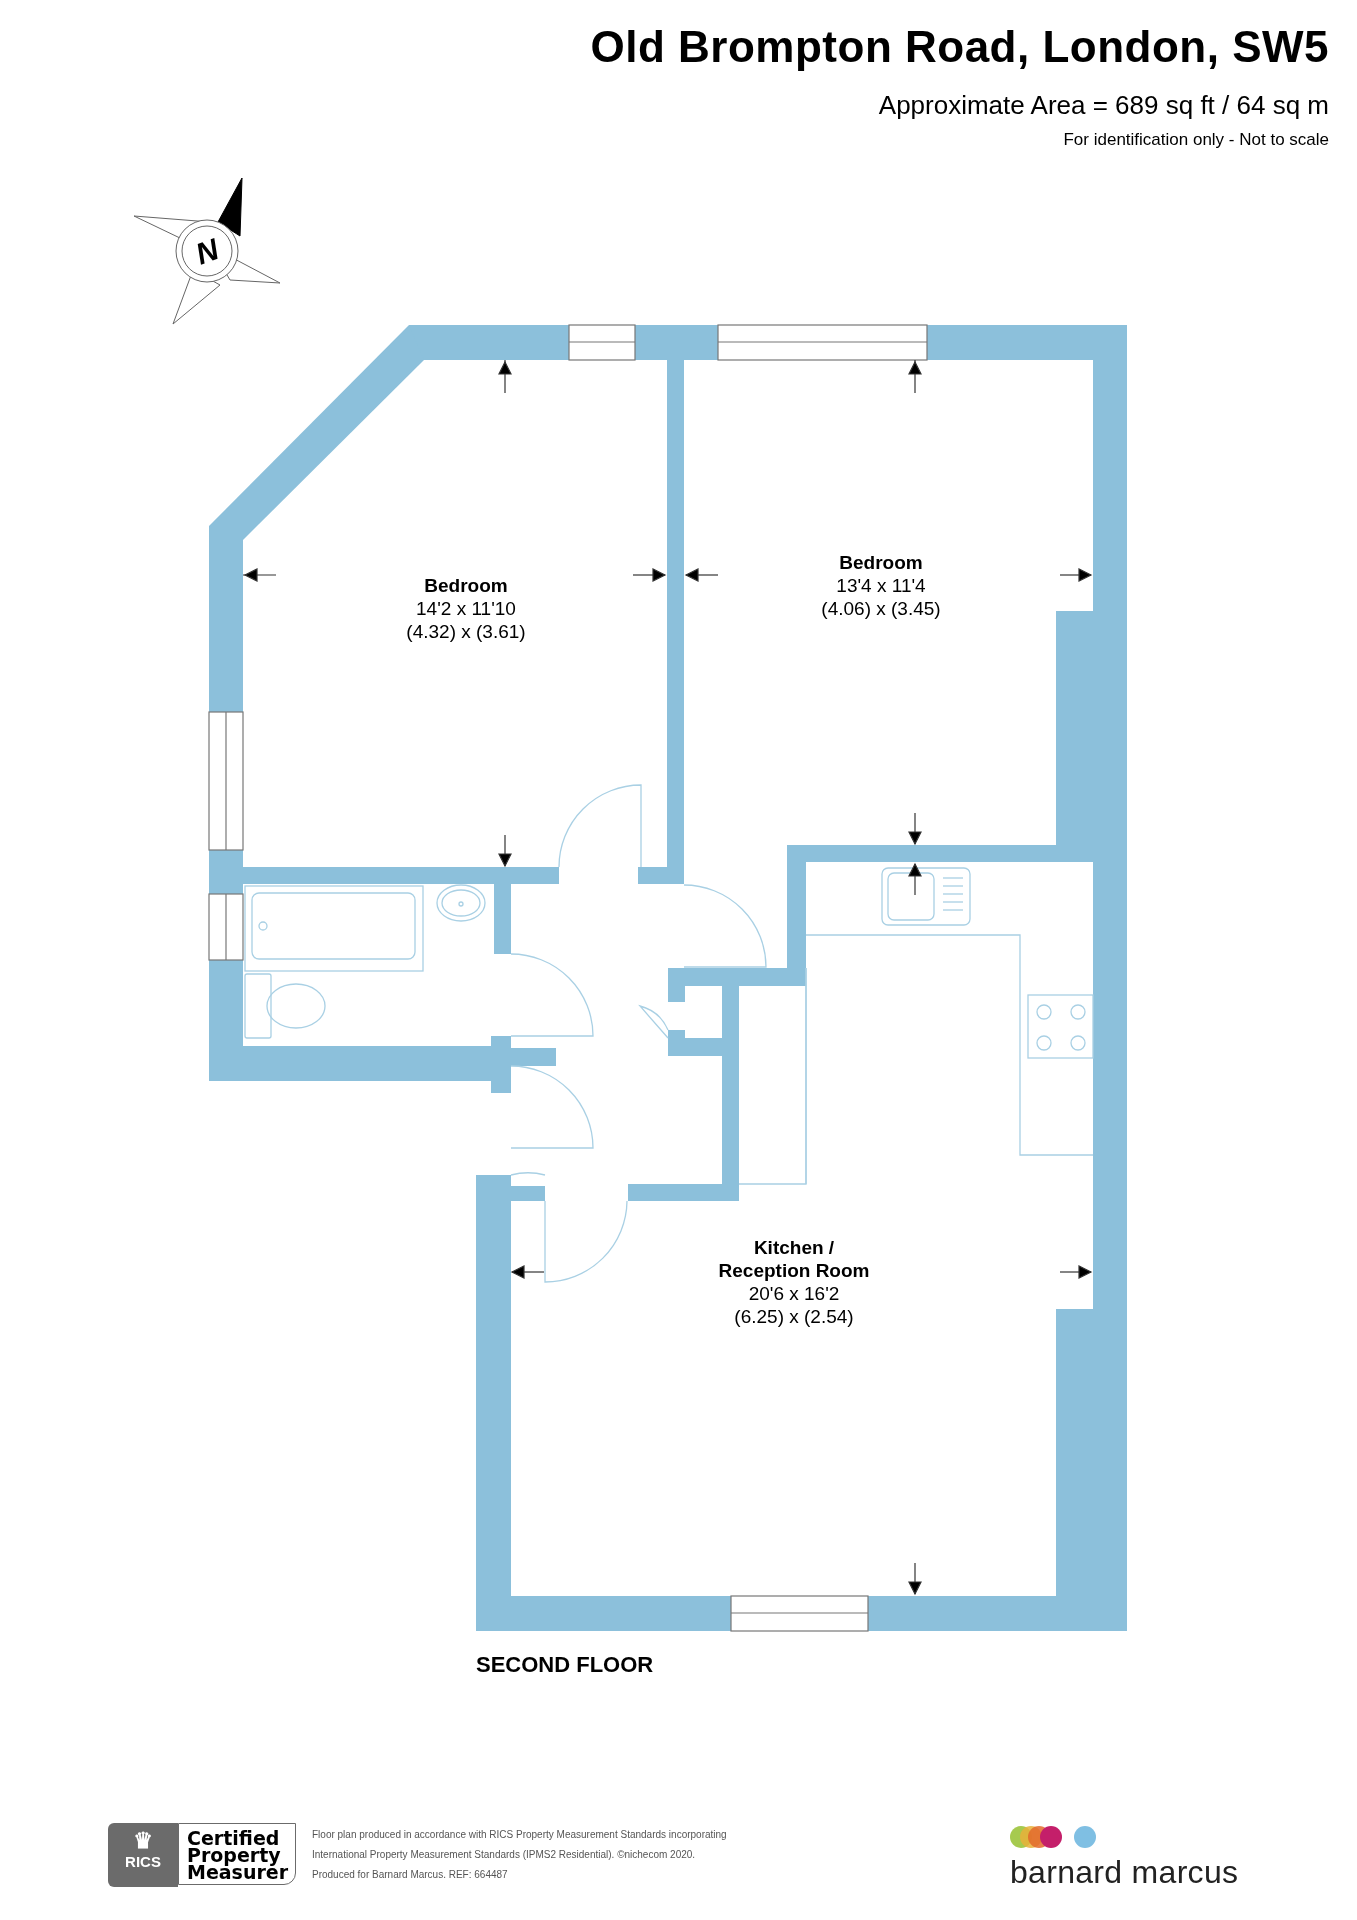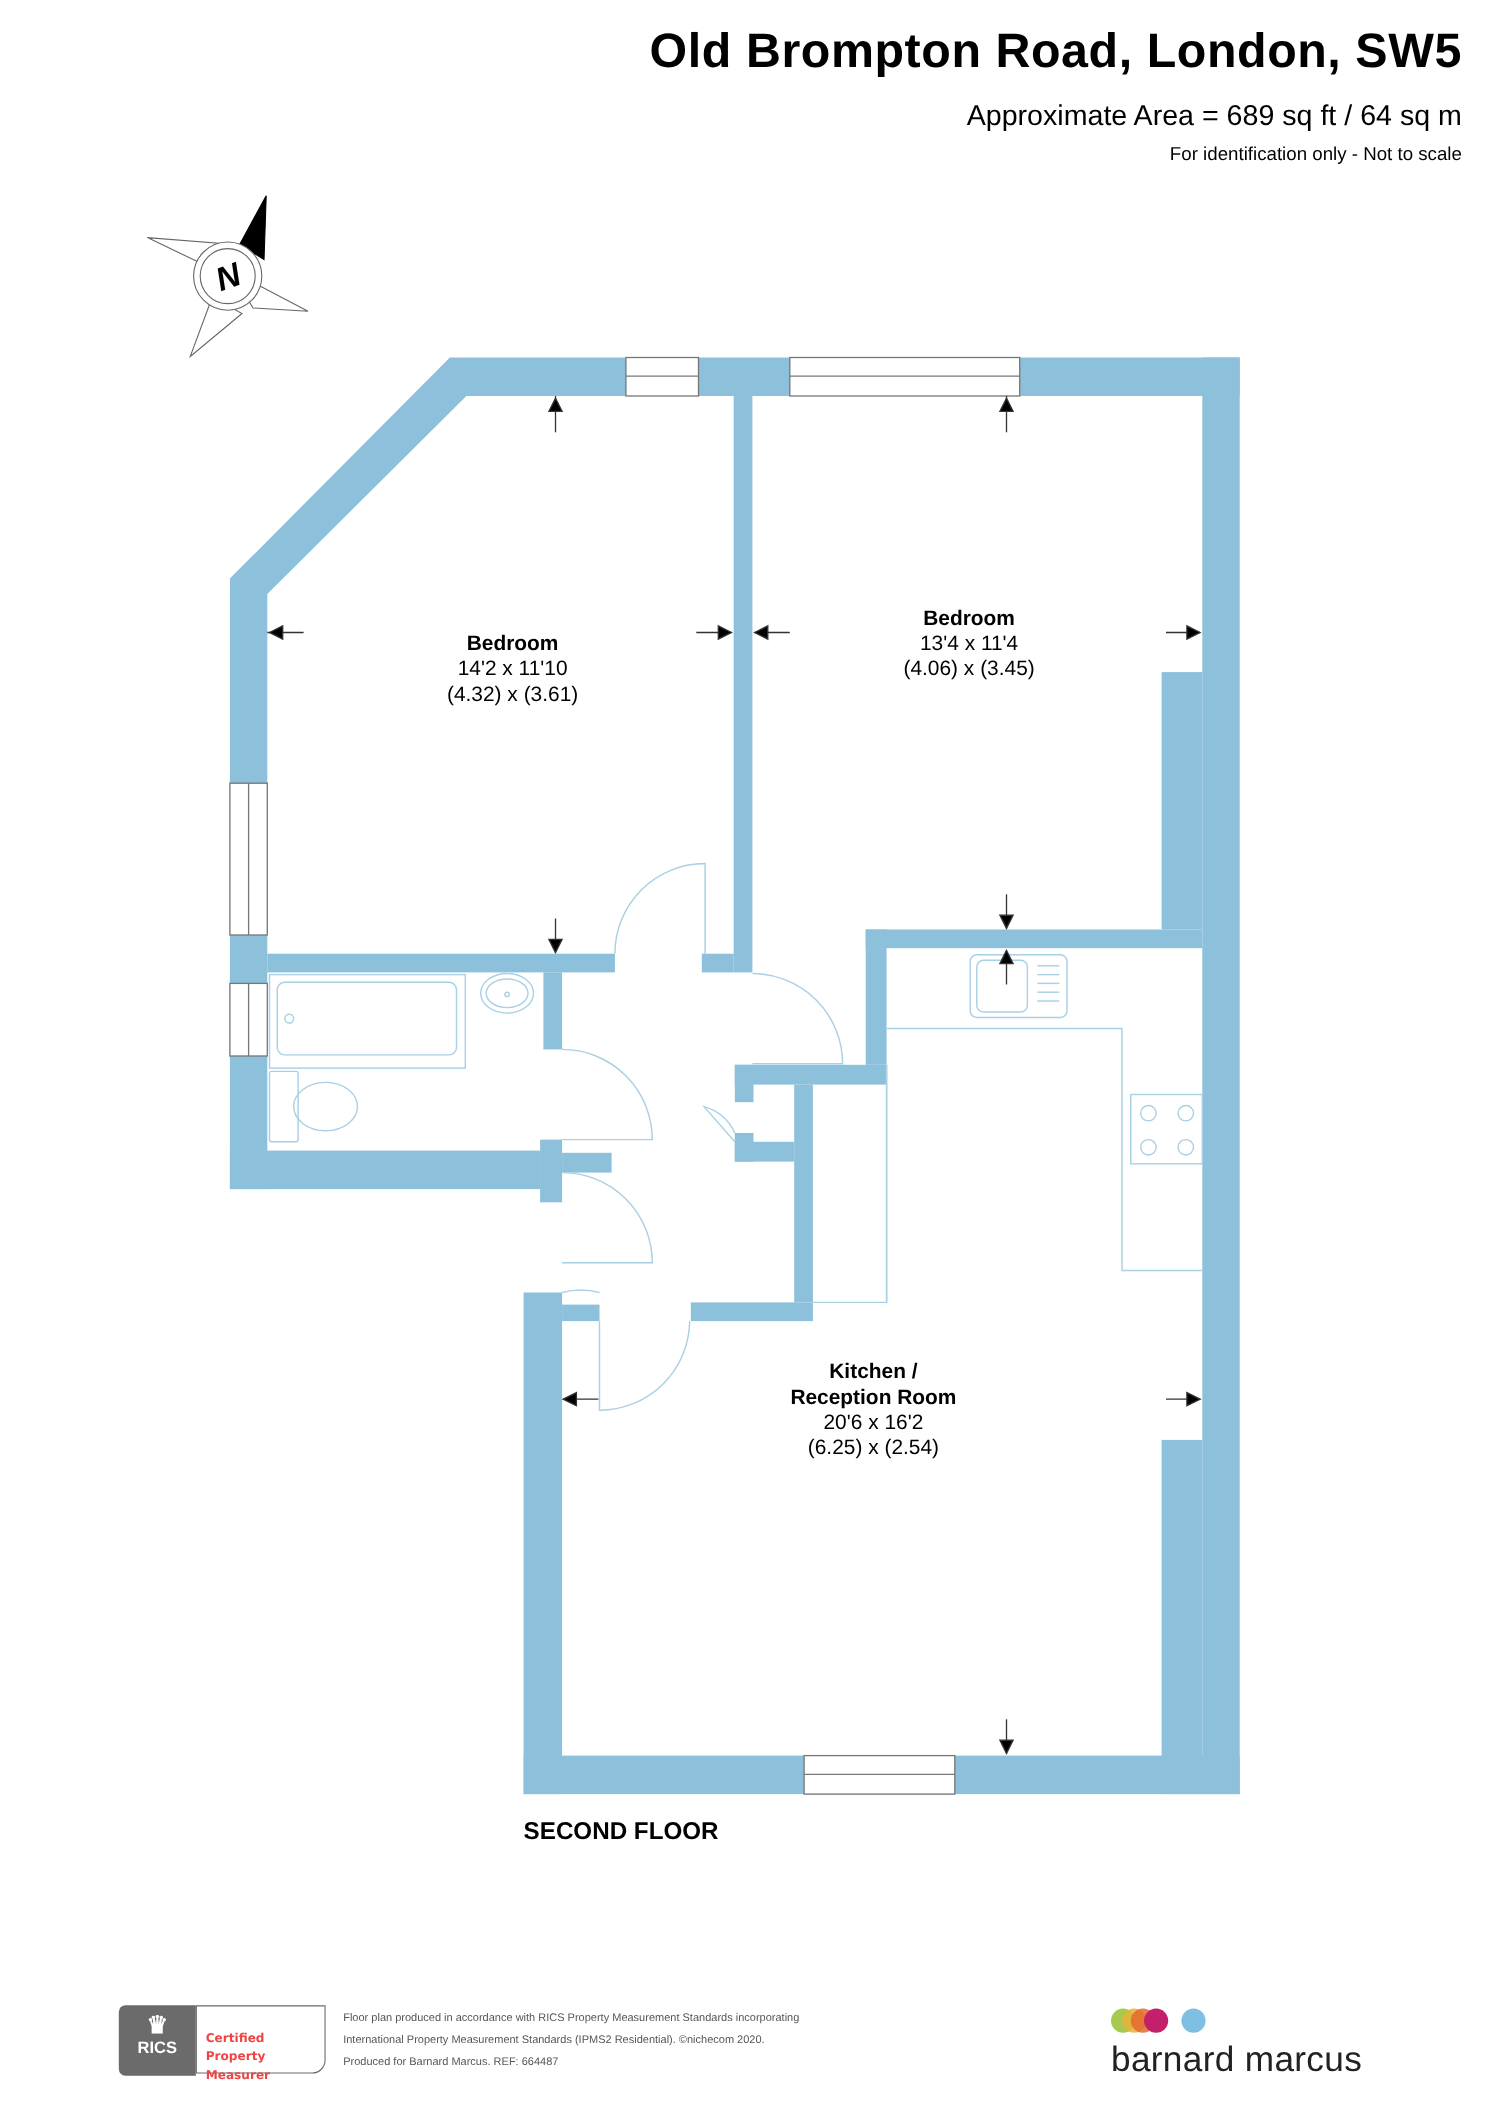--- a/index.html
+++ b/index.html
@@ -8,21 +8,21 @@
   .title{top:22px;font-size:44px;font-weight:bold;letter-spacing:0.5px;}
   .area{top:90px;font-size:26px;}
   .note{top:130px;font-size:17px;}
   svg.plan{position:absolute;left:0;top:0;}
   .lbl{position:absolute;text-align:center;font-size:19px;line-height:23px;transform:translateX(-50%);white-space:nowrap;}
   .lbl b{font-weight:bold;}
   .floor{position:absolute;left:476px;top:1652px;font-size:22px;font-weight:bold;}
   .footer-badge{position:absolute;left:108px;top:1823px;width:190px;height:64px;}
   .rics-box{position:absolute;left:0;top:0;width:70px;height:64px;background:#6b6b6b;border-radius:6px 0 0 6px;color:#fff;font-weight:bold;font-size:15px;text-align:center;}
   .rics-box .lion{display:block;font-size:22px;margin-top:6px;line-height:24px;}
-  .cpm{position:absolute;left:70px;top:0;width:118px;height:62px;border:1.5px solid #6b6b6b;border-radius:0 0 12px 0;color:#ef4444;font-size:11px;font-weight:bold;line-height:17px;padding:20px 0 0 8px;box-sizing:border-box;font-family:"DejaVu Sans",sans-serif;}
+  .cpm{position:absolute;left:70px;top:0;width:118px;height:62px;border:1.5px solid #6b6b6b;border-radius:0 0 12px 0;color:#000000;font-size:19px;font-weight:bold;line-height:17px;padding:6px 0 0 8px;box-sizing:border-box;font-family:"DejaVu Sans",sans-serif;}
   .ftext{position:absolute;left:312px;top:1825px;font-size:10px;line-height:20px;color:#555;}
   .logo{position:absolute;left:1010px;top:1826px;}
   .dots{position:relative;height:24px;}
   .dot{position:absolute;top:0;width:22px;height:22px;border-radius:50%;}
   .brand{position:absolute;left:0;top:28px;font-size:32px;color:#222;white-space:nowrap;letter-spacing:0.3px;}
 </style>
 </head>
 <body>
 
 <div class="hdr title">Old Brompton Road, London, SW5</div>

